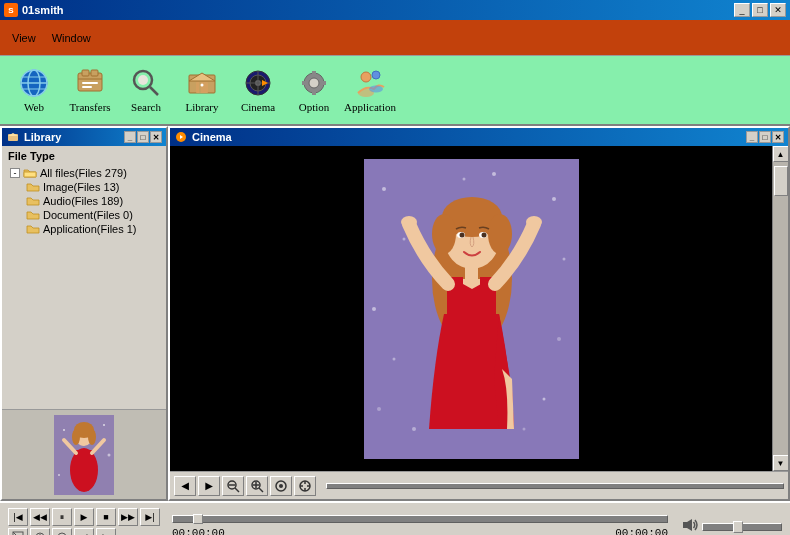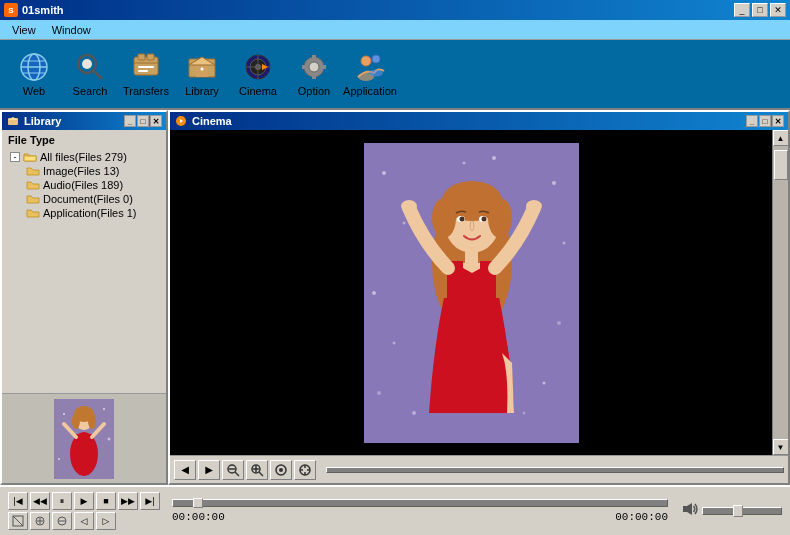--- a/index.html
+++ b/index.html
@@ -56,42 +56,43 @@
       cursor: pointer;
       display: flex;
       align-items: center;
       justify-content: center;
       font-size: 9px;
       color: #000;
     }
 
     
     .menu-bar {
-      background: #7dd3fc;
-      height: 20px;
+      background: #c2410c;
+      height: 36px;
       display: flex;
       align-items: center;
       padding: 0 4px;
       border-bottom: 1px solid #999;
     }
     .menu-item {
       padding: 2px 8px;
       cursor: pointer;
       font-size: 11px;
     }
 
     
     .toolbar {
-      background: #0369a1;
+      background: #86efac;
       height: 70px;
       display: flex;
       align-items: center;
       padding: 4px 8px;
       gap: 4px;
       border-bottom: 2px solid #808080;
+      font-family: Liberation Serif, serif;
     }
     .toolbar-btn {
       display: flex;
       flex-direction: column;
       align-items: center;
       justify-content: center;
       width: 52px;
       height: 60px;
       cursor: pointer;
       padding: 2px;
@@ -460,40 +461,40 @@
         <line x1="5" y1="22" x2="27" y2="22" stroke="#87ceeb" stroke-width="1"></line>
         <circle cx="16" cy="16" r="13" fill="none" stroke="#87ceeb" stroke-width="1.5"></circle>
       </svg>
     </div>
     <span class="toolbar-btn-label">Web</span>
   </div>
 
   <div class="toolbar-btn">
     <div class="toolbar-btn-icon">
       <svg width="32" height="32" viewBox="0 0 32 32">
-        <circle cx="13" cy="13" r="9" fill="none" stroke="#555" stroke-width="2.5"></circle>
-        <line x1="20" y1="20" x2="28" y2="28" stroke="#555" stroke-width="2.5"></line>
-        <circle cx="13" cy="13" r="5" fill="#e8e4dc"></circle>
-      </svg>
-    </div>
-    <span class="toolbar-btn-label">Search</span>
-  </div>
-
-  <div class="toolbar-btn">
-    <div class="toolbar-btn-icon">
-      <svg width="32" height="32" viewBox="0 0 32 32">
         <rect x="4" y="6" width="24" height="18" rx="2" fill="#c8a060" stroke="#a07030" stroke-width="1"></rect>
         <rect x="8" y="3" width="7" height="6" rx="1" fill="#c8a060" stroke="#a07030" stroke-width="1"></rect>
         <rect x="17" y="3" width="7" height="6" rx="1" fill="#c8a060" stroke="#a07030" stroke-width="1"></rect>
         <line x1="4" y1="12" x2="28" y2="12" stroke="#a07030" stroke-width="1"></line>
         <rect x="8" y="15" width="16" height="2" fill="#fff" rx="1"></rect>
         <rect x="8" y="19" width="10" height="2" fill="#fff" rx="1"></rect>
       </svg>
     </div>
     <span class="toolbar-btn-label">Transfers</span>
+  </div>
+
+  <div class="toolbar-btn">
+    <div class="toolbar-btn-icon">
+      <svg width="32" height="32" viewBox="0 0 32 32">
+        <circle cx="13" cy="13" r="9" fill="none" stroke="#555" stroke-width="2.5"></circle>
+        <line x1="20" y1="20" x2="28" y2="28" stroke="#555" stroke-width="2.5"></line>
+        <circle cx="13" cy="13" r="5" fill="#e8e4dc"></circle>
+      </svg>
+    </div>
+    <span class="toolbar-btn-label">Search</span>
   </div>
 
   <div class="toolbar-btn">
     <div class="toolbar-btn-icon">
       <svg width="32" height="32" viewBox="0 0 32 32">
         <rect x="3" y="8" width="26" height="18" rx="1" fill="#c8a060" stroke="#a07030" stroke-width="1"></rect>
         <polygon points="3,14 16,6 29,14" fill="#e8c080" stroke="#a07030" stroke-width="1"></polygon>
         <rect x="10" y="15" width="12" height="11" rx="1" fill="#d4a060"></rect>
         <rect x="13" y="15" width="2" height="11" fill="#c8a060"></rect>
         <circle cx="16" cy="18" r="1.5" fill="#fff"></circle>

